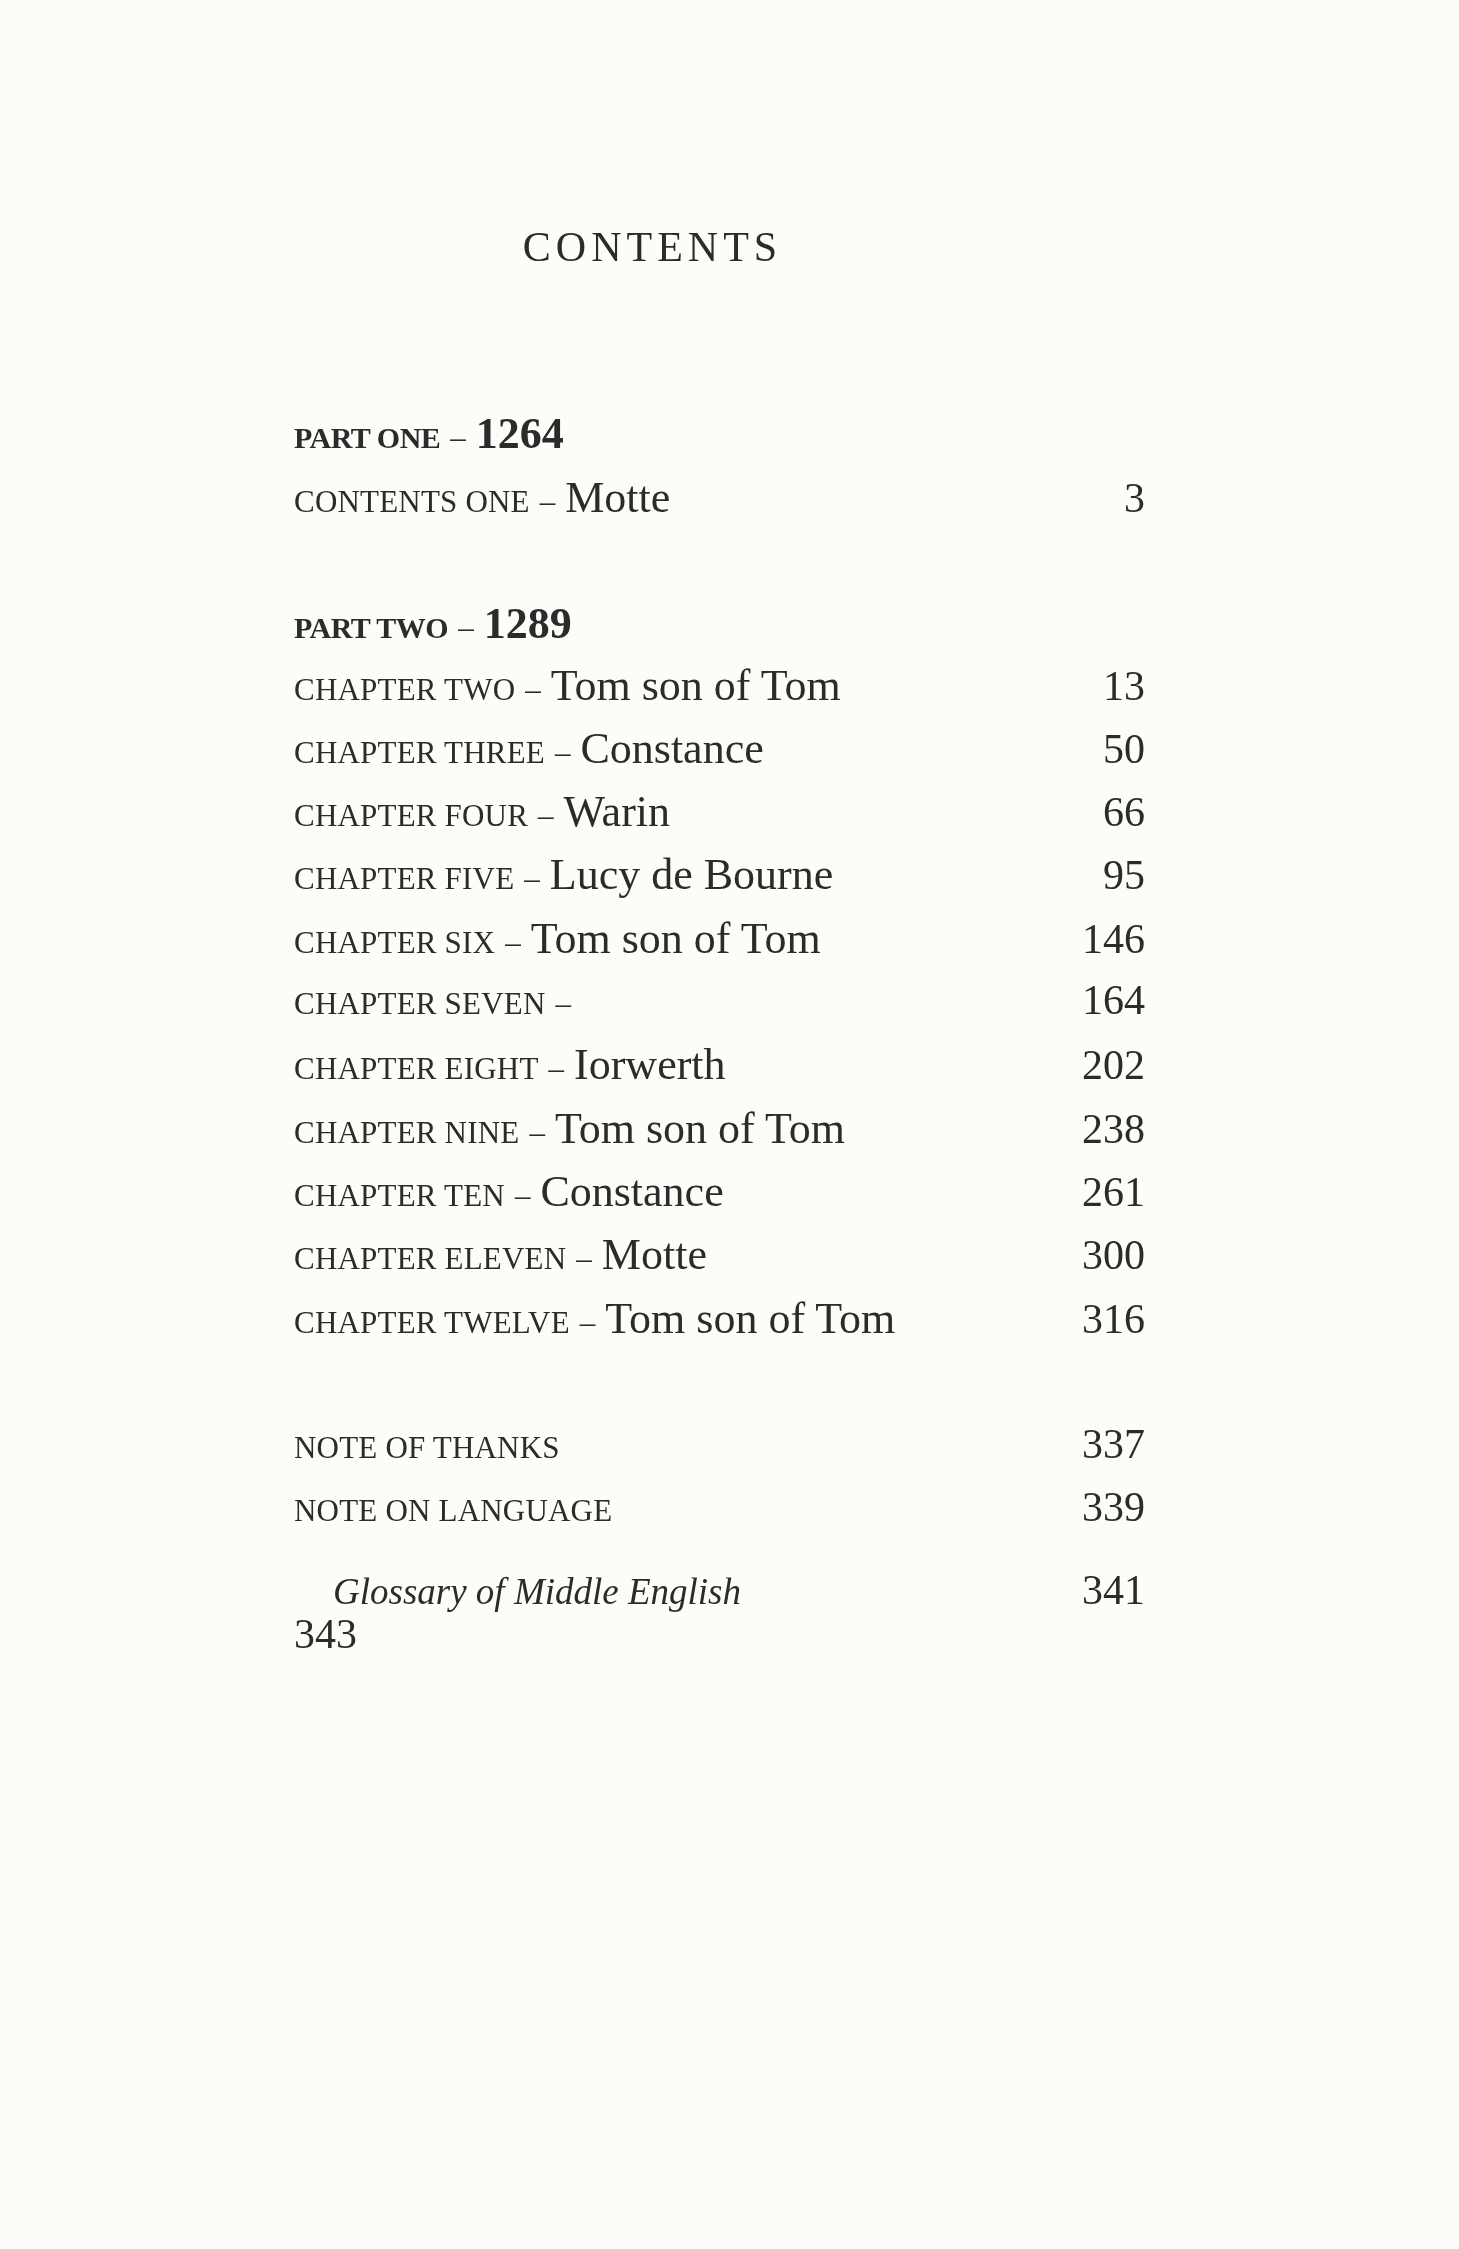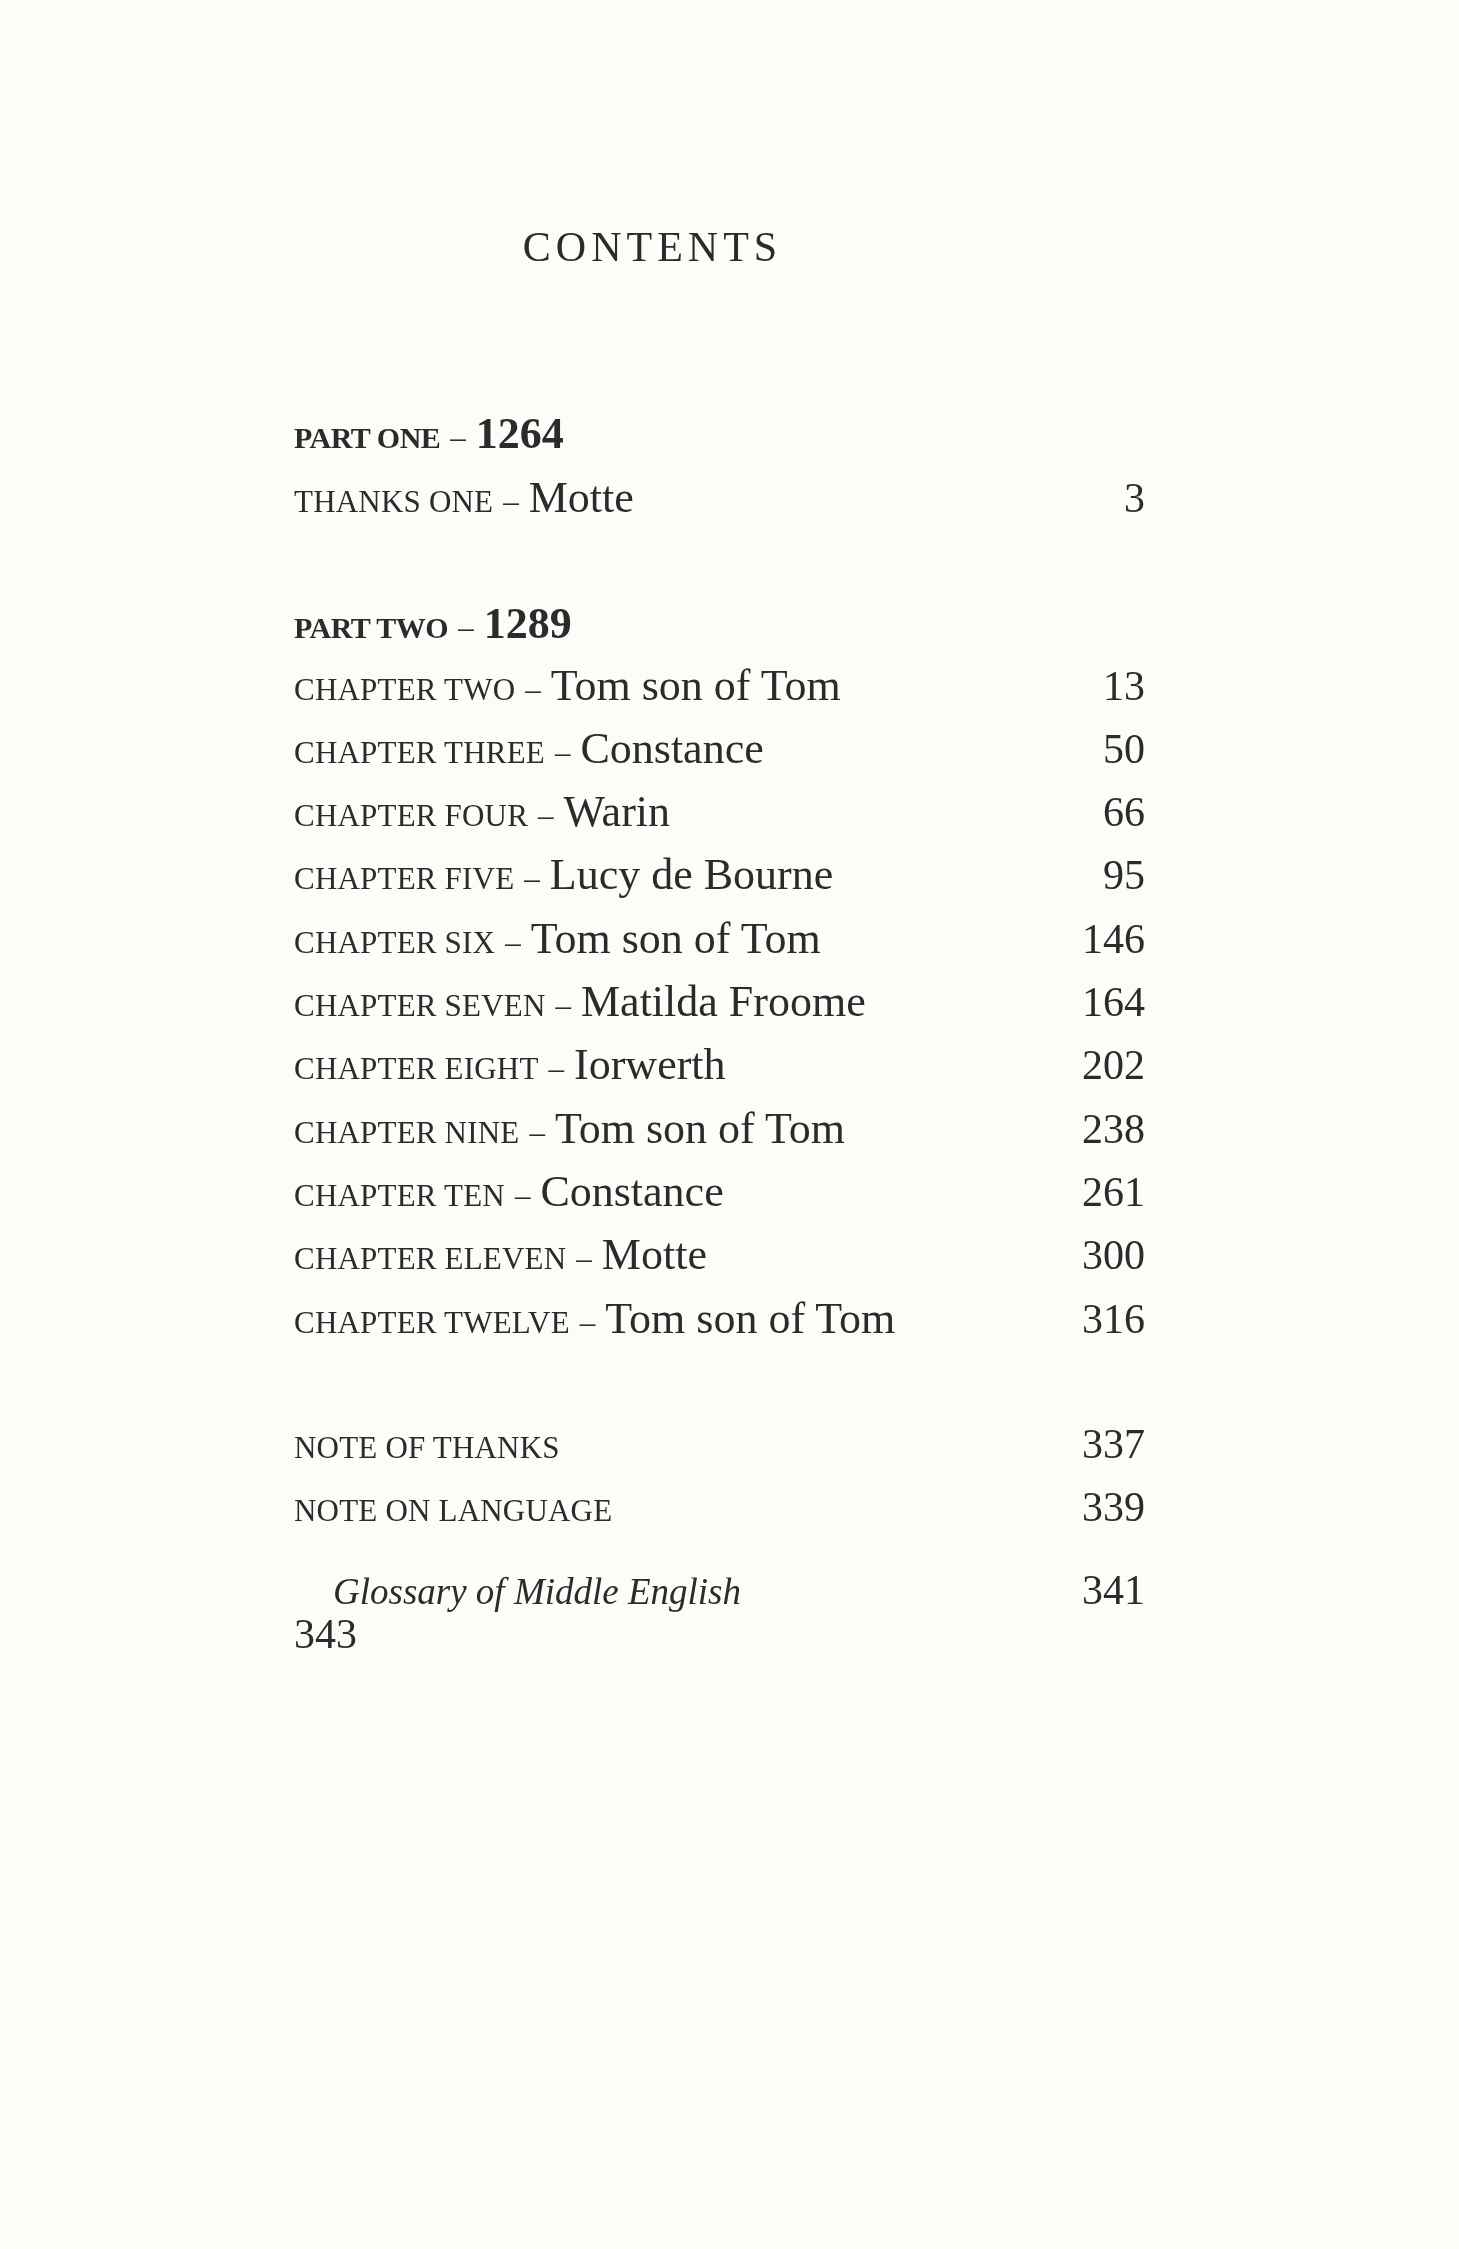--- a/index.html
+++ b/index.html
@@ -37,21 +37,21 @@
 <div class="row part" style="top:408px">
   <div class="left">
     <span class="sc">PART ONE</span>
     <span class="dash">–</span>
     <span class="year">1264</span>
   </div>
 </div>
 
 <div class="row" style="top:472px">
   <div class="left">
-    <span class="sc">THANKS ONE</span>
+    <span class="sc">CONTENTS ONE</span>
     <span class="dash">–</span>
     <span class="name">Motte</span>
   </div>
   <span class="page">3</span>
 </div>
 
 <div class="row part" style="top:598px">
   <div class="left">
     <span class="sc">PART TWO</span>
     <span class="dash">–</span>
@@ -96,21 +96,20 @@
       <span class="sc">CHAPTER SIX</span>
       <span class="dash">–</span>
       <span class="name">Tom son of Tom</span>
     </div>
   <span class="page">146</span>
 </div>
 <div class="row" style="top:976px">
   <div class="left">
       <span class="sc">CHAPTER SEVEN</span>
       <span class="dash">–</span>
-      <span class="name">Matilda Froome</span>
     </div>
   <span class="page">164</span>
 </div>
 <div class="row" style="top:1039px">
   <div class="left">
       <span class="sc">CHAPTER EIGHT</span>
       <span class="dash">–</span>
       <span class="name">Iorwerth</span>
     </div>
   <span class="page">202</span>

